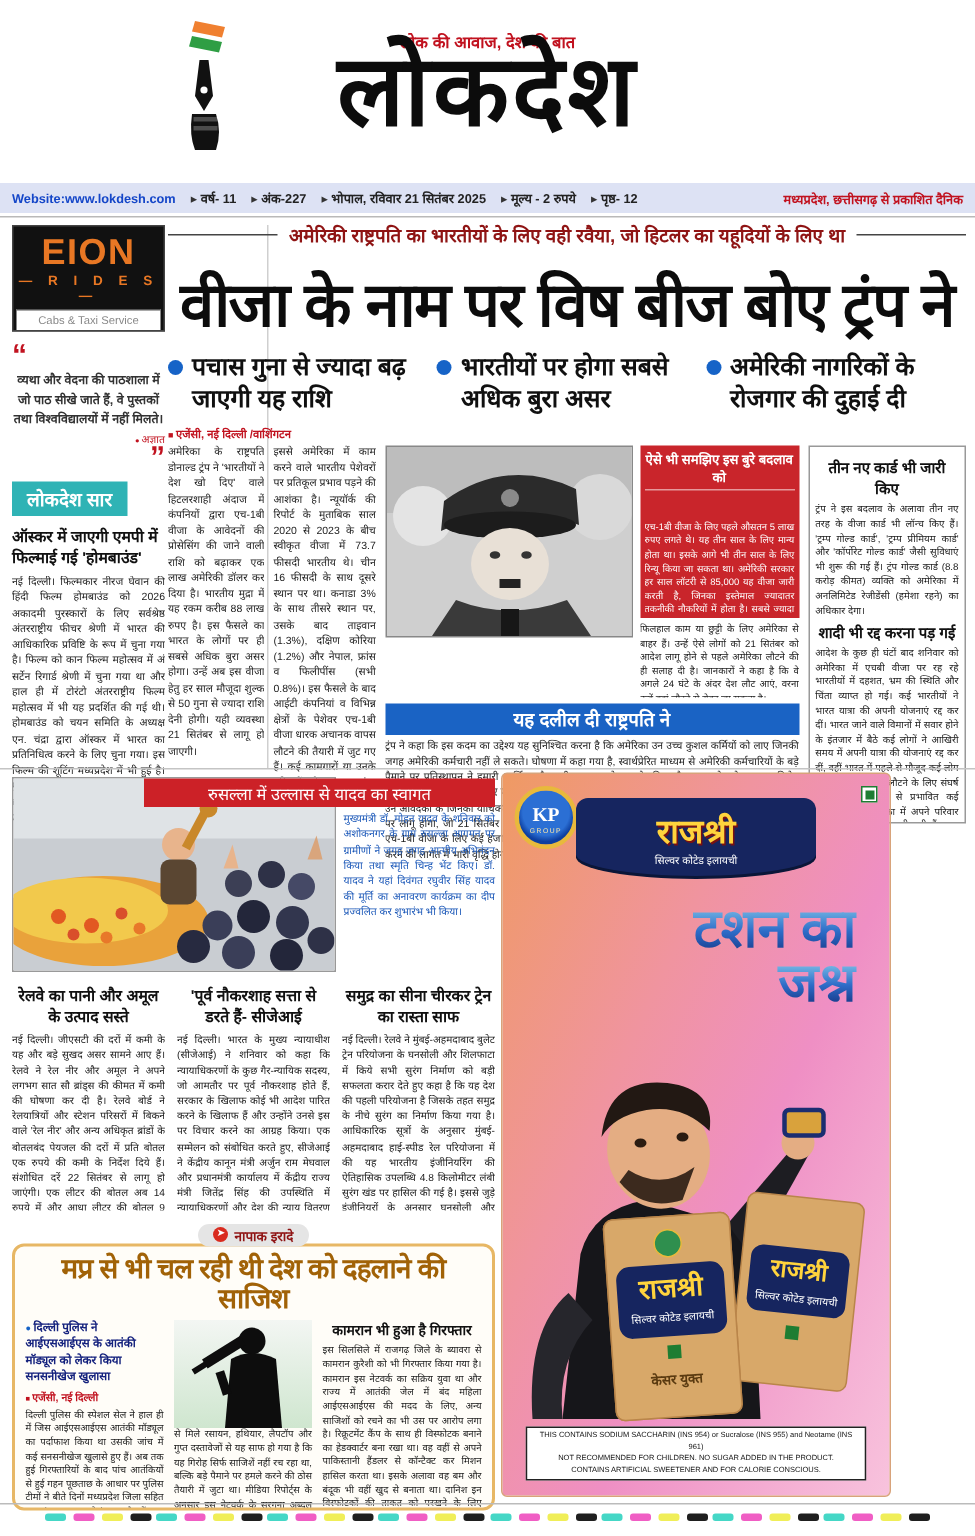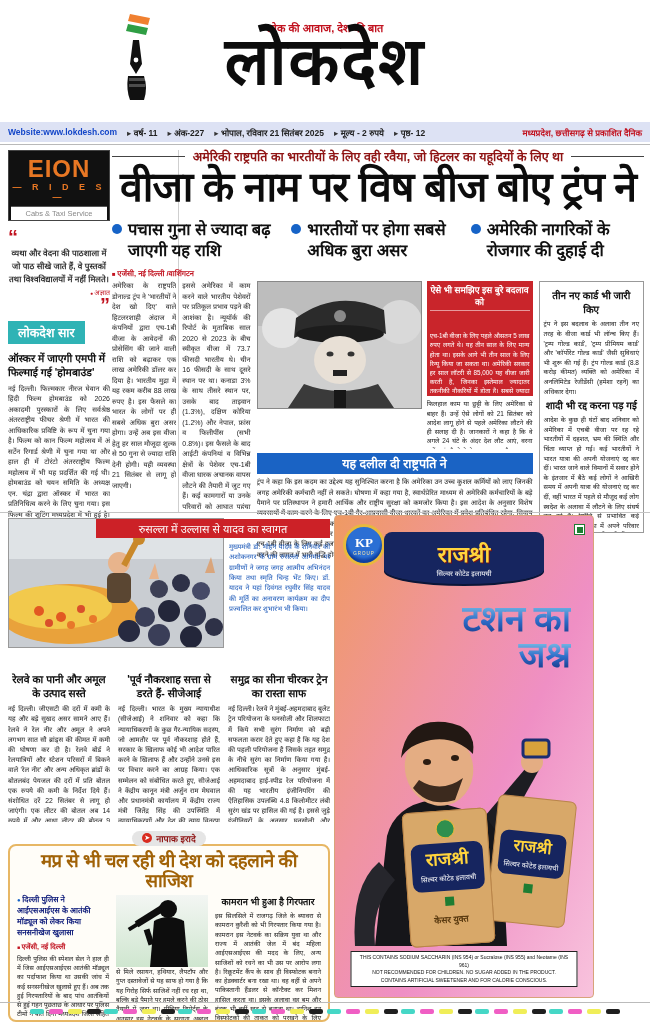--- a/index.html
+++ b/index.html
@@ -33,21 +33,21 @@
   .saar-box{background:#2fb3b5;color:#fff;font-size:12.5px;font-weight:900;padding:3px 10px;display:inline-block;margin-top:8px;}
   .saar-headline{font-size:10.5px;font-weight:900;color:#111;margin-top:7px;line-height:1.35;}
   .saar-body{font-size:6.9px;text-align:justify;line-height:1.5;margin-top:5px;height:208px;overflow:hidden;color:#222;}
   .rail-divider{position:absolute;left:178px;top:150px;width:1px;height:362px;background:#cfcfcf;}
 
   
   .lead{position:absolute;left:112px;top:148px;width:532px;}
   .kicker{display:flex;align-items:center;gap:8px;}
   .kicker .line{flex:1;height:1px;background:#444;}
   .kicker .ktext{color:#8f1414;font-size:12.5px;font-weight:900;white-space:nowrap;}
-  .headline{font-size:41px;font-weight:900;color:#0c0c0c;text-align:center;line-height:1.05;margin-top:1px;letter-spacing:-1px;}
+  .headline{font-size:41px;font-weight:900;color:#0c0c0c;text-align:center;line-height:1.05;margin-top:17px;letter-spacing:-1px;}
   .lead-bullets{display:flex;margin-top:10px;gap:6px;}
   .lead-bullet{display:flex;gap:6px;flex:1;}
   .lead-bullet .dot{width:10px;height:10px;border-radius:50%;background:#1663c7;margin-top:5px;flex:none;}
   .lead-bullet .btext{font-size:16.5px;font-weight:900;color:#101010;line-height:1.25;}
   .dateline{color:#c1121f;font-size:7.5px;font-weight:bold;margin-top:8px;}
   .dateline::before{content:"■ ";font-size:6px;}
   .lead-cols{display:flex;gap:6px;margin-top:3px;}
   .ncol{font-size:7px;line-height:1.5;text-align:justify;color:#1c1c1c;}
   .colA{width:66px;height:228px;overflow:hidden;}
   .colB{width:70px;height:228px;overflow:hidden;}
@@ -67,21 +67,21 @@
   .lead-bottom-rule{position:absolute;left:0;right:0;top:512px;height:1px;background:#c4c4c4;}
 
   
   .midband{position:absolute;left:8px;top:518px;width:322px;}
   .yadav{position:relative;height:132px;}
   .yadav-photo{position:absolute;left:0;top:0;width:216px;height:130px;border:1px solid #999;}
   .yadav-band{position:absolute;left:88px;top:1px;right:0;background:#cc2127;color:#fff;font-size:11px;font-weight:400;text-align:center;padding:2px 0;}
   .yadav-cap{position:absolute;left:221px;top:24px;width:101px;color:#1a57b8;font-size:6.9px;line-height:1.5;text-align:justify;}
   .mid-articles{display:flex;gap:8px;margin-top:8px;}
   .mid-art{flex:1;}
-  .mid-art .mh{font-size:10.5px;font-weight:900;text-align:center;color:#111;line-height:1.3;margin-top:15px;}
+  .mid-art .mh{font-size:10.5px;font-weight:900;text-align:center;color:#111;line-height:1.3;}
   .mid-art .mb{font-size:6.8px;line-height:1.5;text-align:justify;margin-top:4px;height:118px;overflow:hidden;}
   .napak{position:relative;text-align:center;margin-top:4px;height:16px;}
   .napak .pill{display:inline-flex;align-items:center;gap:4px;background:#e5e5e5;border-radius:9px;padding:1px 10px;font-size:9px;font-weight:900;color:#8f1414;}
   .napak .circ{width:10px;height:10px;border-radius:50%;background:#d92b1f;color:#fff;font-size:7px;line-height:10px;text-align:center;}
   .plotbox{border:2px solid #e7b765;border-radius:8px;padding:5px 7px;margin-top:2px;height:178px;overflow:hidden;background:#fffdf8;}
   .plot-headline{font-size:18.5px;font-weight:900;color:#a16207;text-align:center;line-height:1.05;letter-spacing:-0.5px;}
   .plot-cols{display:flex;gap:7px;margin-top:5px;}
   .plot-c1{width:92px;}
   .plot-bullet{color:#14217d;font-size:7.8px;font-weight:900;line-height:1.4;}
   .plot-bullet::before{content:"● ";color:#1663c7;font-size:6px;}

